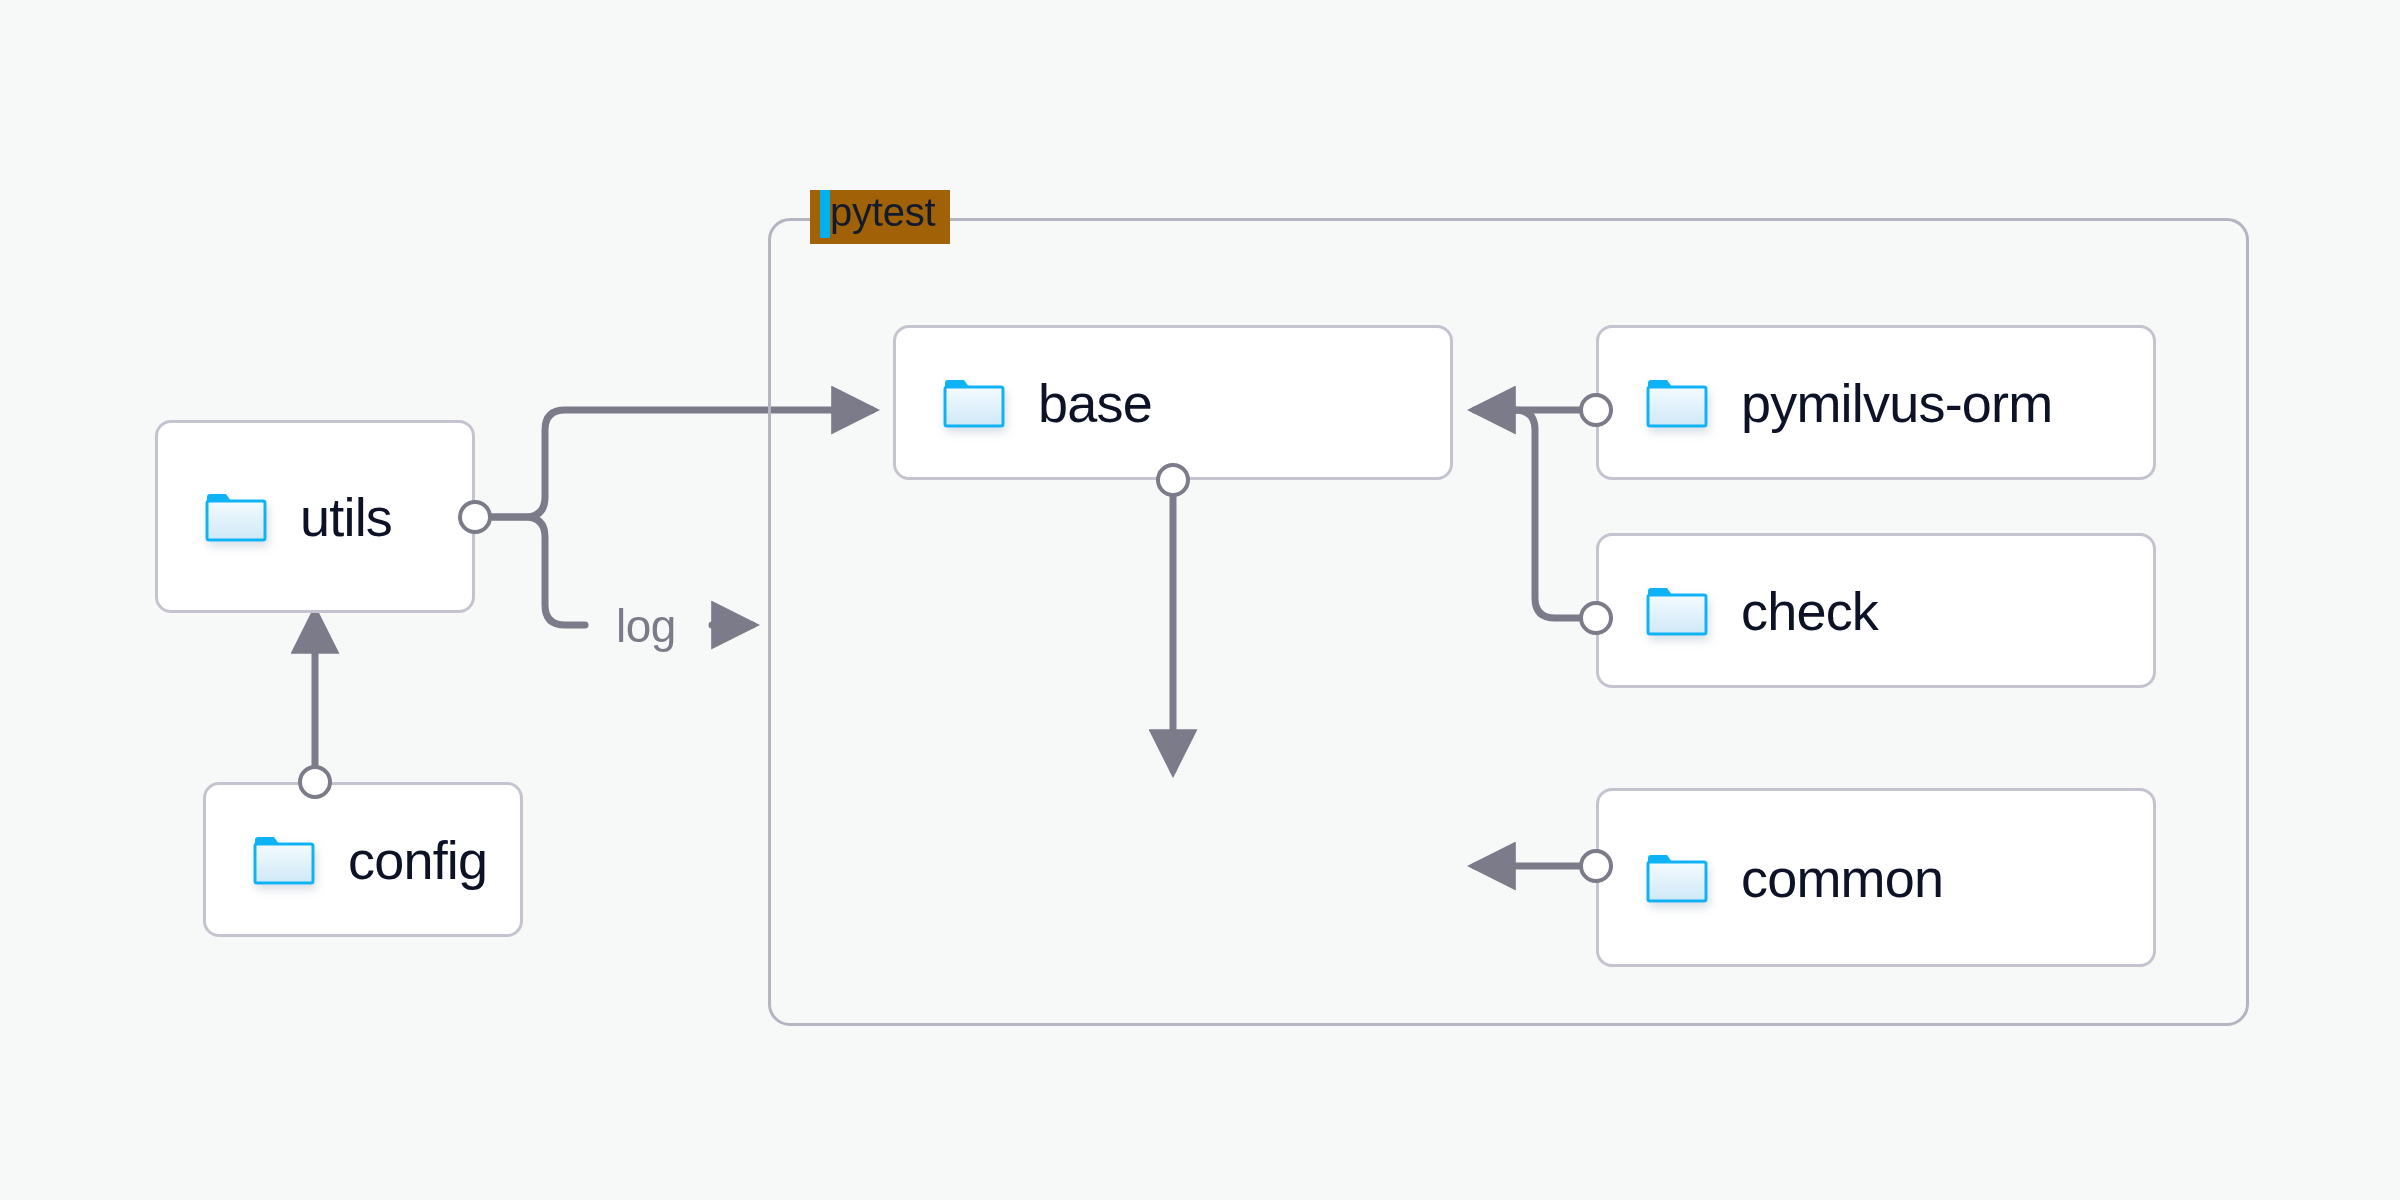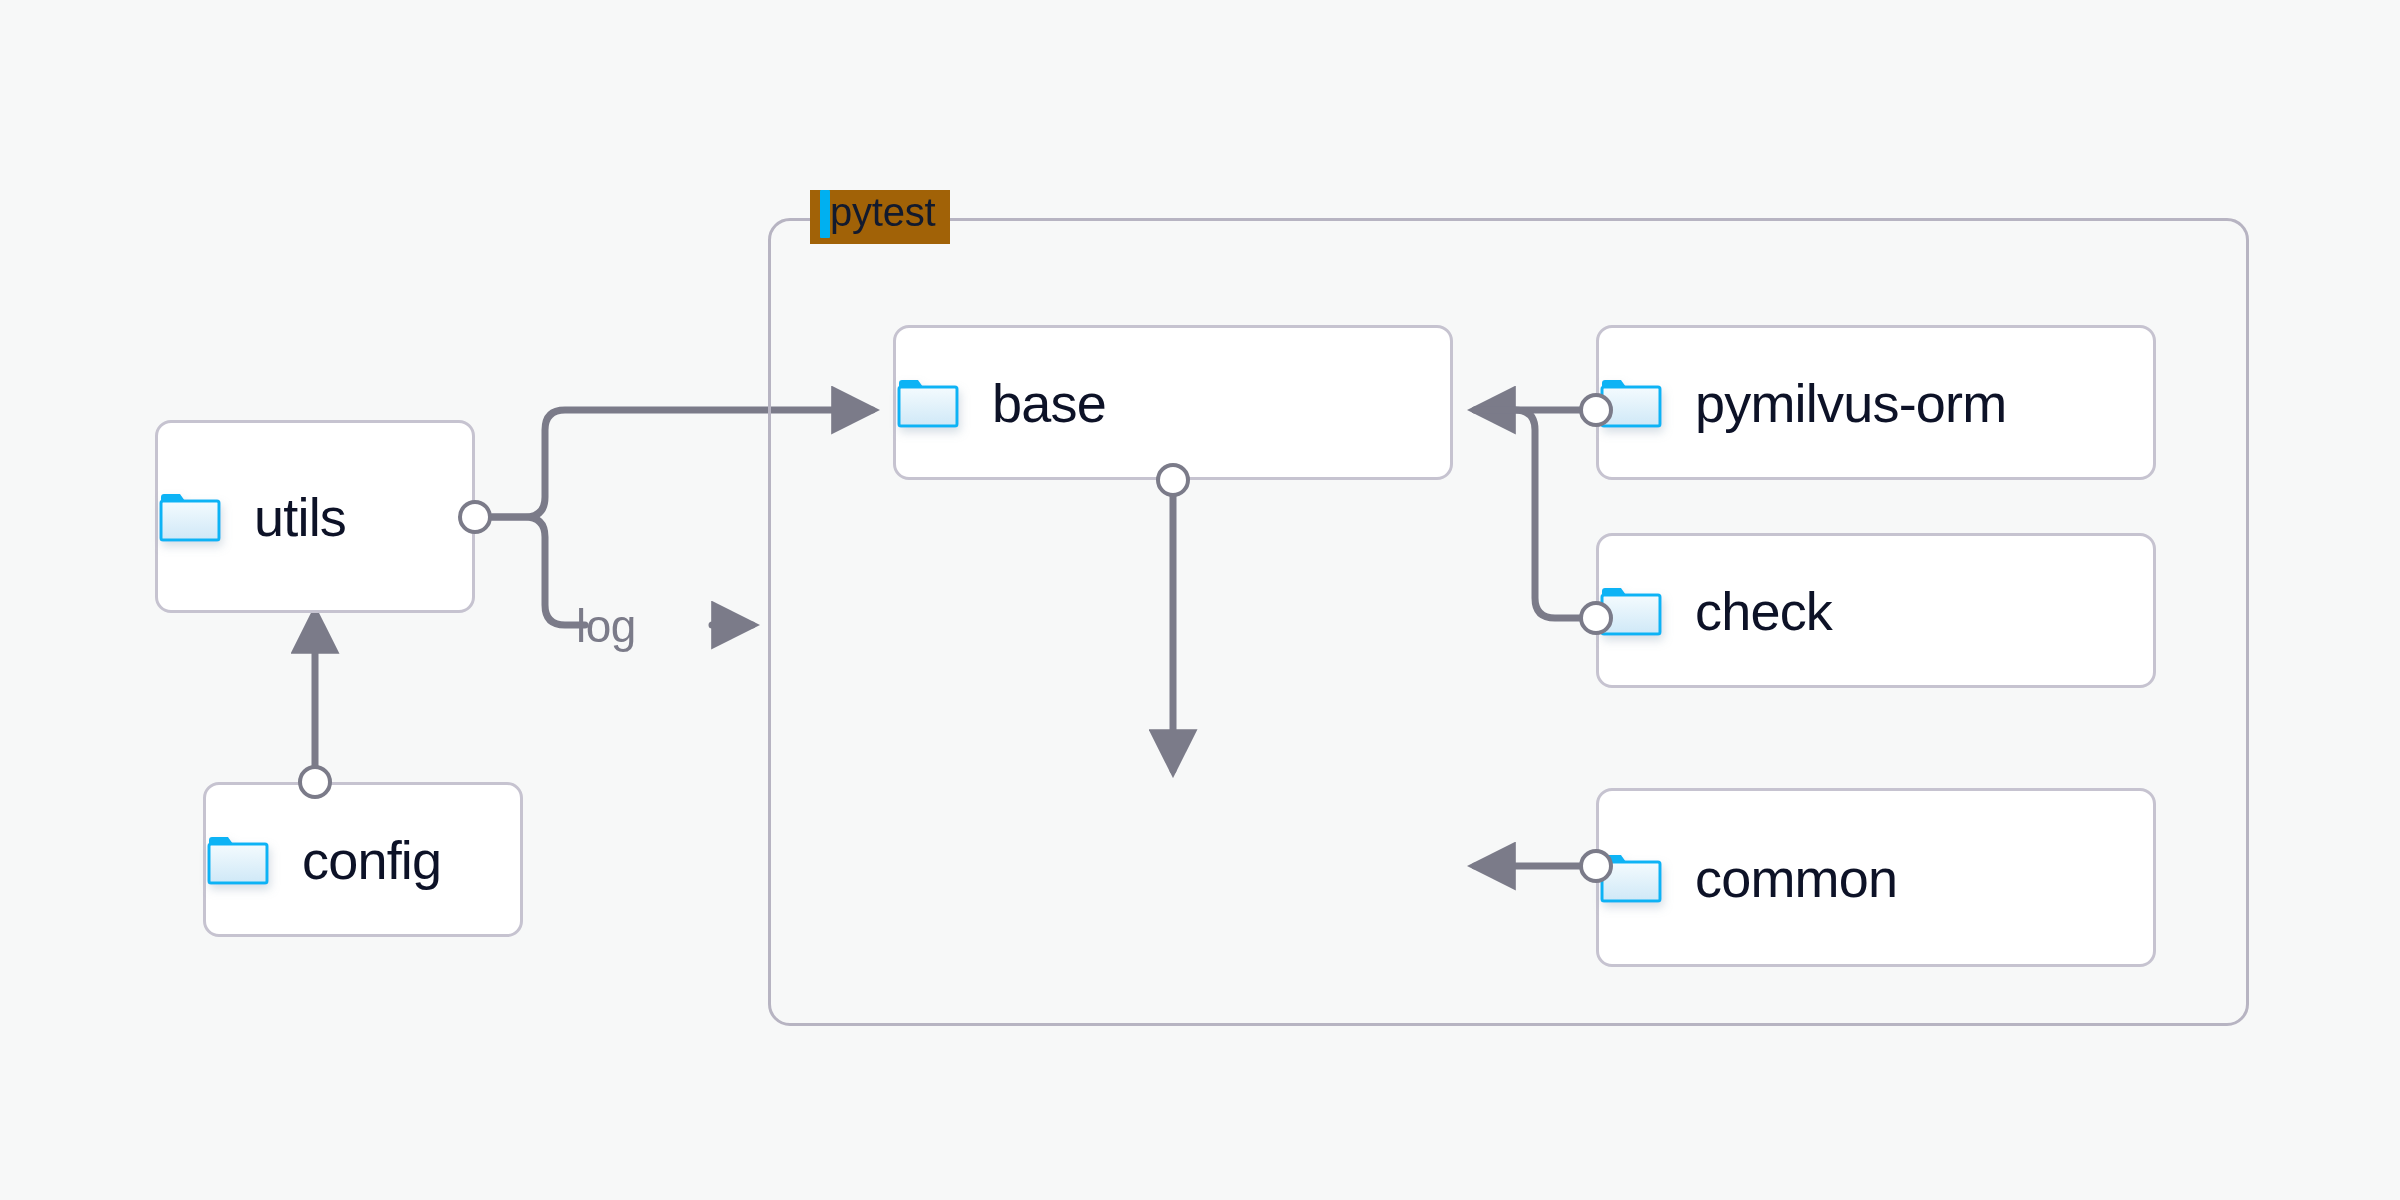--- a/index.html
+++ b/index.html
@@ -57,20 +57,21 @@
 
   
   .node {
     position: absolute;
     background: #ffffff;
     border: 3px solid #c6c3d0;
     border-radius: 16px;
     box-sizing: border-box;
     display: flex;
     align-items: center;
+    padding-left: 46px;
     gap: 32px;
   }
   .node-label {
     font-size: 54px;
     color: #0d1227;
     letter-spacing: -0.8px;
     white-space: nowrap;
     line-height: 1;
   }
 
@@ -143,21 +144,21 @@
       <path d="M 1579 866 L 1475 866" marker-end="url(#arrow)"></path>
     </g>
   </svg>
 
   <div class="group-box" style="left:768px; top:218px; width:1481px; height:808px;"></div>
   <div class="group-label" style="left:810px; top:190px;">
     <span class="group-accent"></span>
     <span class="group-title">pytest</span>
   </div>
 
-  <div class="edge-label" style="left:576px; top:603px;">log</div>
+  <div class="edge-label" style="left:616px; top:603px;">log</div>
 
   <div class="node" style="left:155px; top:420px; width:320px; height:193px;">
     <svg class="folder-icon" viewBox="0 0 64 54" xmlns="http://www.w3.org/2000/svg" filter="url(#folderShadow)">
       <path d="M3 12 L3 7 Q3 4 6 4 L22 4 L27 11 L29 11 L29 12 Z" fill="#11b3f5"></path>
       <rect x="3" y="11" width="58" height="39" rx="2" fill="url(#folderGrad)" stroke="#11b3f5" stroke-width="3"></rect>
     </svg>
     <span class="node-label">utils</span>
   </div>
   <div class="port" style="left:458px; top:500px;"></div>
 

